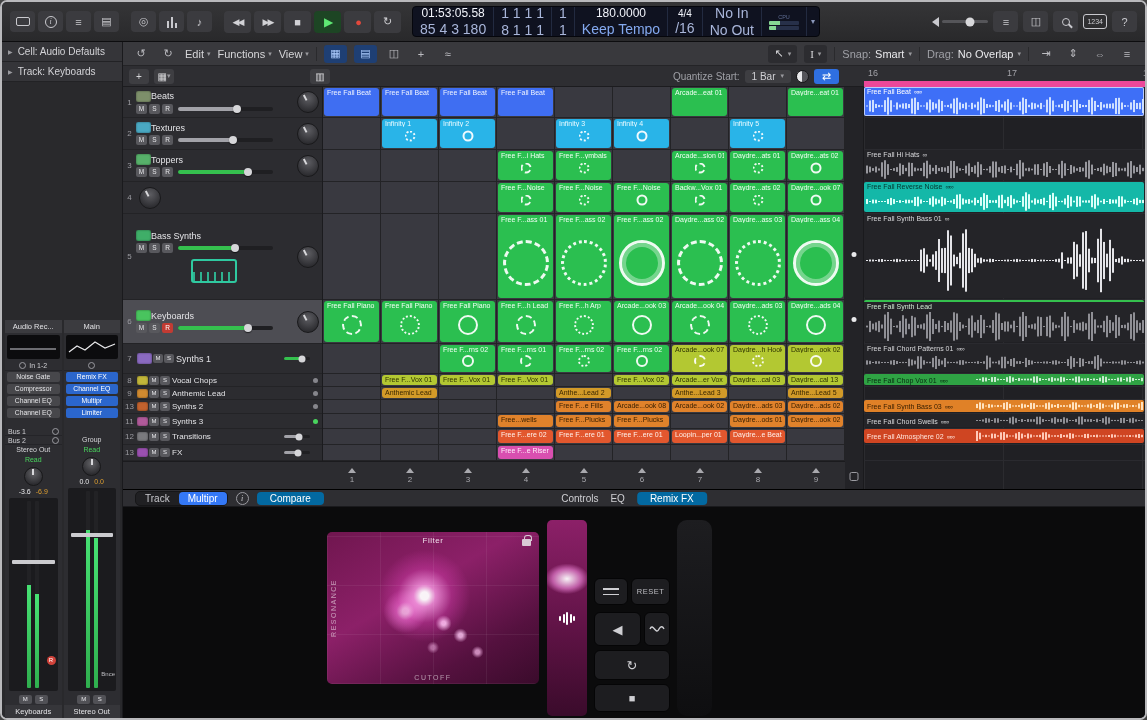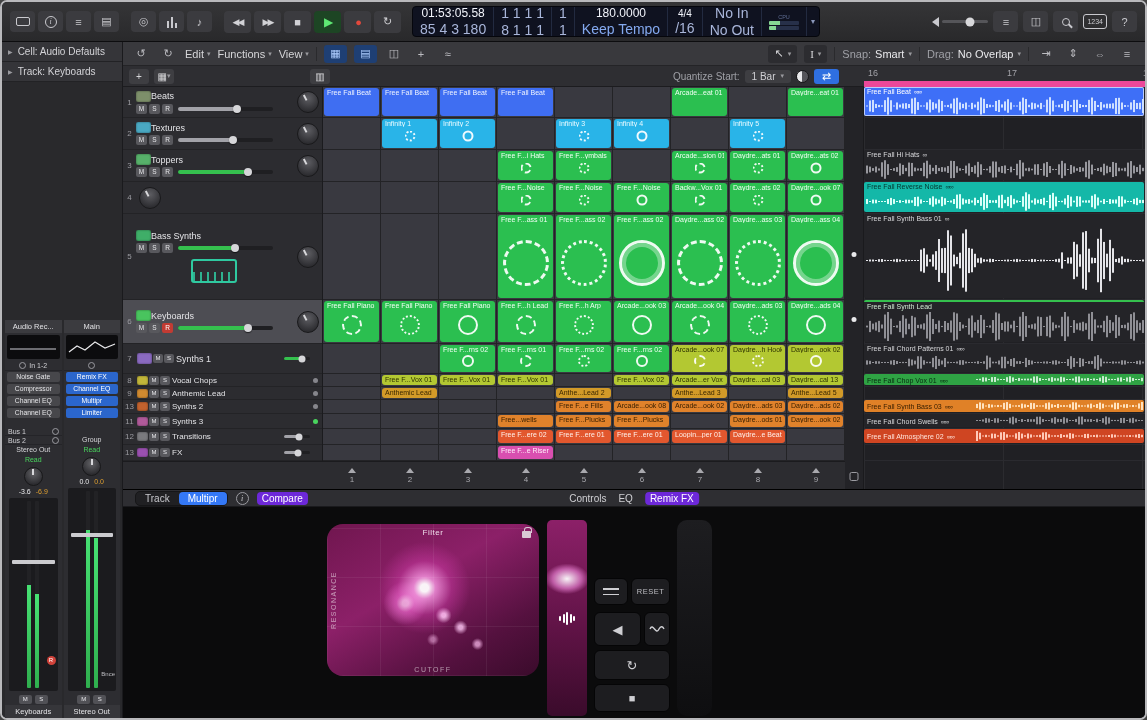--- a/index.html
+++ b/index.html
@@ -153,24 +153,24 @@
 .lwave{position:absolute;left:2px;right:0;bottom:1px;top:10px;display:flex;align-items:center;overflow:hidden}
 .region.tinyr .llab{top:50%;transform:translateY(-50%)}
 .region.tinyr .lwave{top:2px;bottom:2px;left:112px}
 
 
 .remix{position:absolute;top:487px;left:121px;right:0;bottom:0;background:#0b0b0c;border-top:1px solid #000}
 .rhead{position:relative;height:17px;background:#2e2e32;display:flex;align-items:center;gap:8px;padding:0 12px;font-size:10px;color:#cfcfd3;border-bottom:1px solid #1a1a1d}
 .seg{display:flex;align-items:center;background:#202023;border-radius:5px;border:1px solid #161618}
 .seg .sgi{padding:0 9px;color:#c6c6cb}
 .seg .on{background:#3478f6;color:#fff;border-radius:4px;padding:1px 9px}
-.pill{background:#6d28d9;color:#fff;border-radius:4px;padding:1px 5px}
+.pill{background:#0369a1;color:#fff;border-radius:4px;padding:1px 13px}
 .rtabs{position:absolute;left:50%;top:0;height:17px;transform:translateX(-50%);display:flex;align-items:center;gap:12px}
 .infoc{width:13px;height:13px;border-radius:50%;border:1px solid #9b9ba1;display:flex;align-items:center;justify-content:center;font-size:8px;font-style:italic;font-family:"Liberation Serif",serif}
-.pad{position:absolute;top:34px;height:152px;border-radius:16px;overflow:hidden}
+.pad{position:absolute;top:42px;height:152px;border-radius:5px;overflow:hidden}
 .pad.filterpad{left:204px;width:212px;background:
  radial-gradient(circle at 46% 42%,rgba(255,255,255,.95) 0 4px,rgba(255,160,235,.75) 11px,rgba(230,70,190,.35) 27px,transparent 46px),
  radial-gradient(circle at 37% 52%,rgba(255,255,255,.8) 0 3px,rgba(255,140,230,.5) 9px,transparent 22px),
  radial-gradient(circle at 55% 60%,rgba(255,220,250,.9) 0 2px,transparent 8px),
  radial-gradient(circle at 63% 68%,rgba(255,200,245,.8) 0 2px,transparent 7px),
  radial-gradient(circle at 71% 79%,rgba(255,190,240,.7) 0 2px,transparent 6px),
  radial-gradient(circle at 50% 76%,rgba(255,190,240,.5) 0 2px,transparent 6px),
  linear-gradient(150deg,#70164f,#8c2068 40%,#55113f 75%,#3a0b2b)}
 .pad.repeatpad{left:597px;width:222px;background:
  radial-gradient(circle at 63% 36%,rgba(255,255,255,.95) 0 5px,rgba(255,170,240,.8) 13px,rgba(235,80,195,.35) 30px,transparent 50px),

